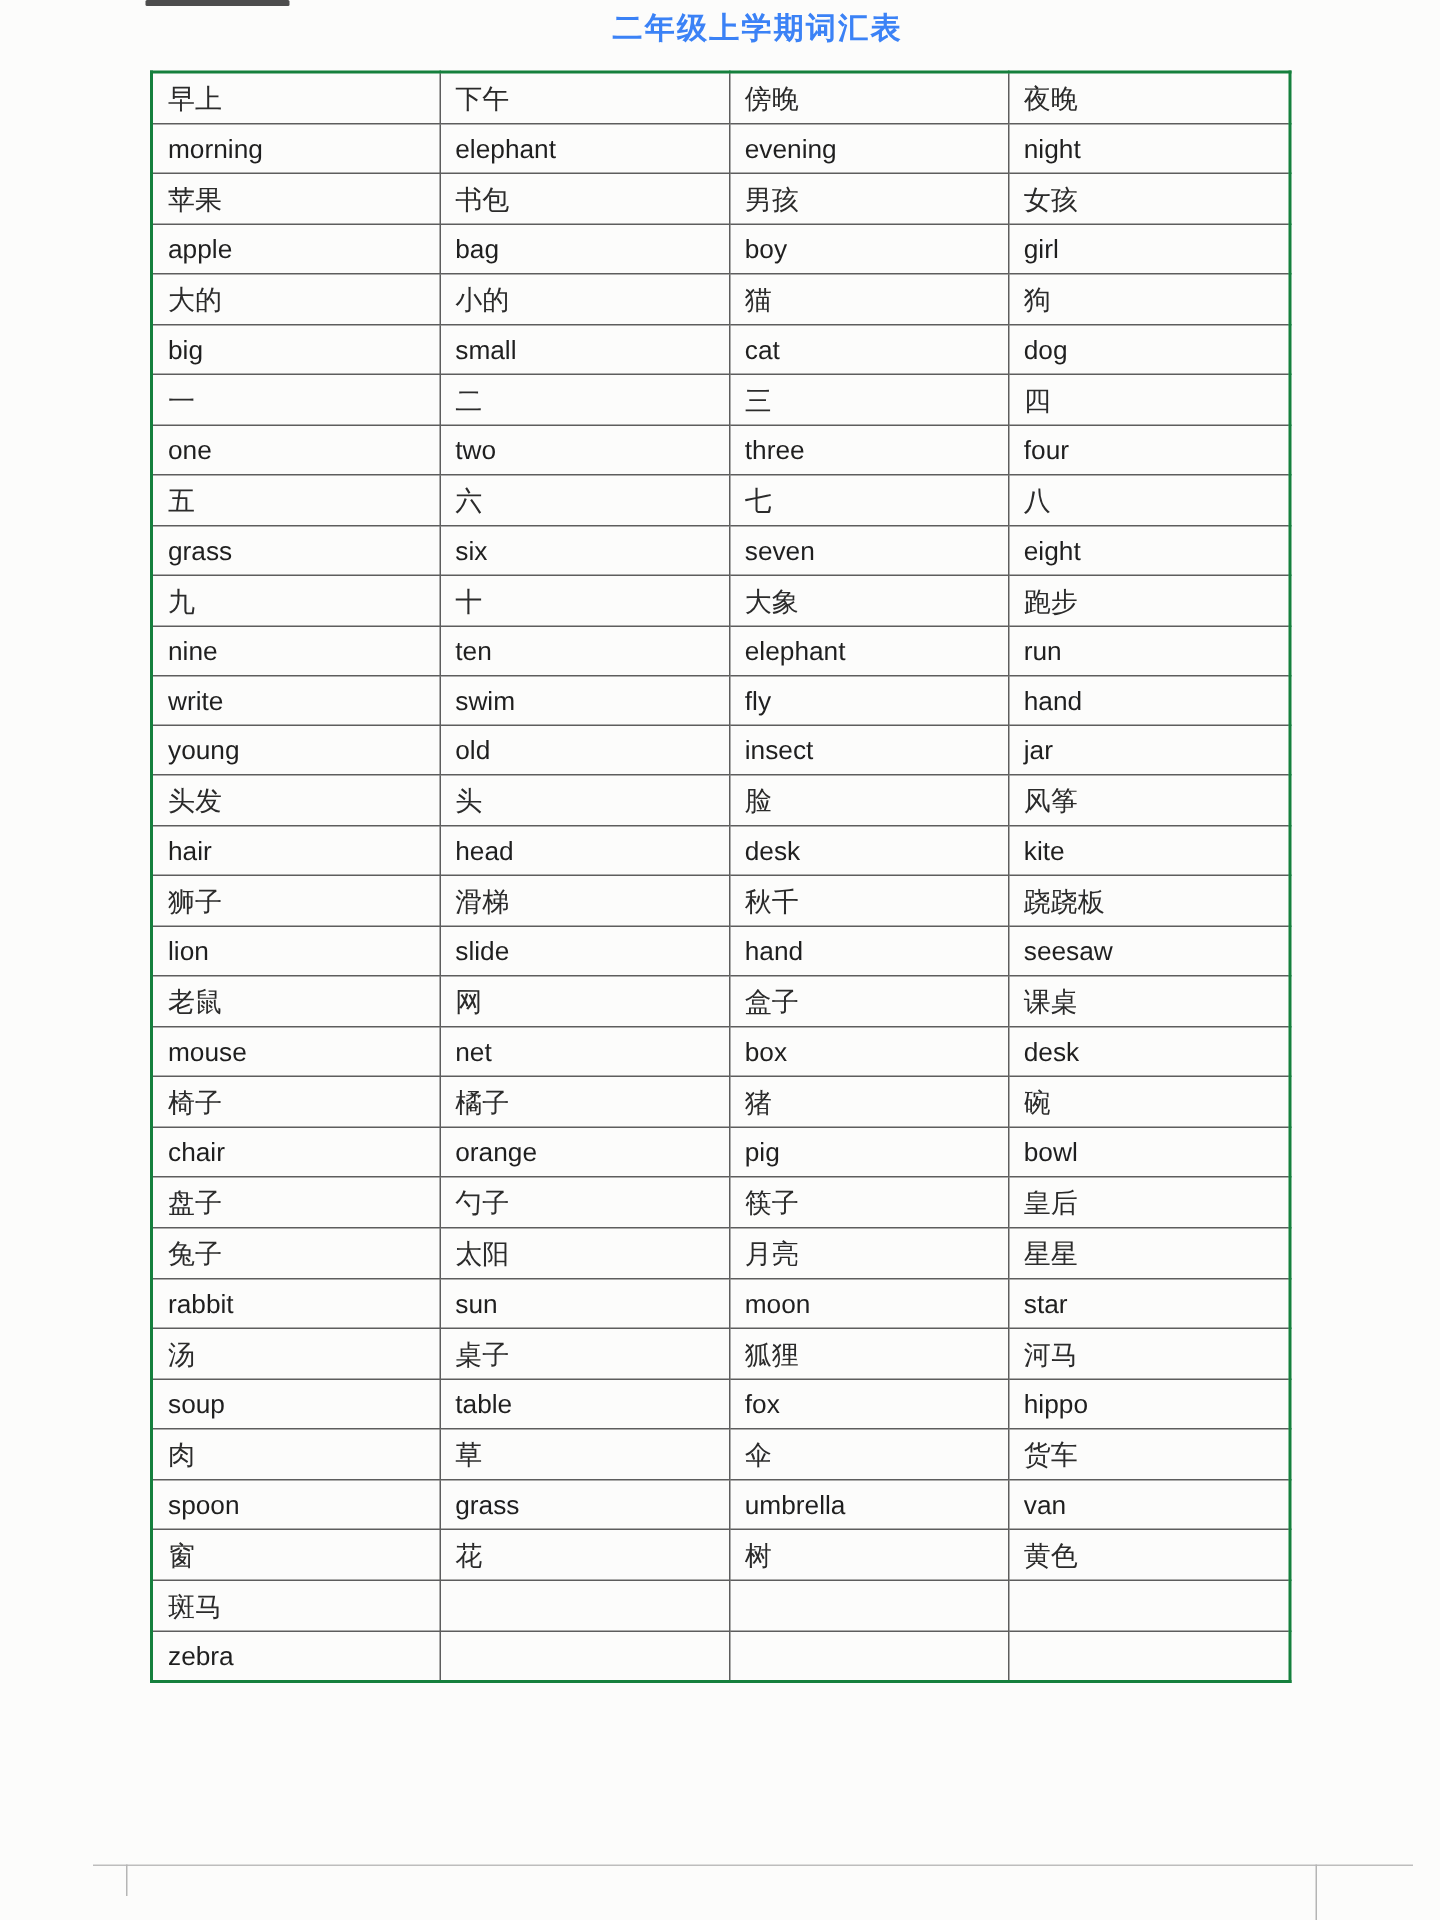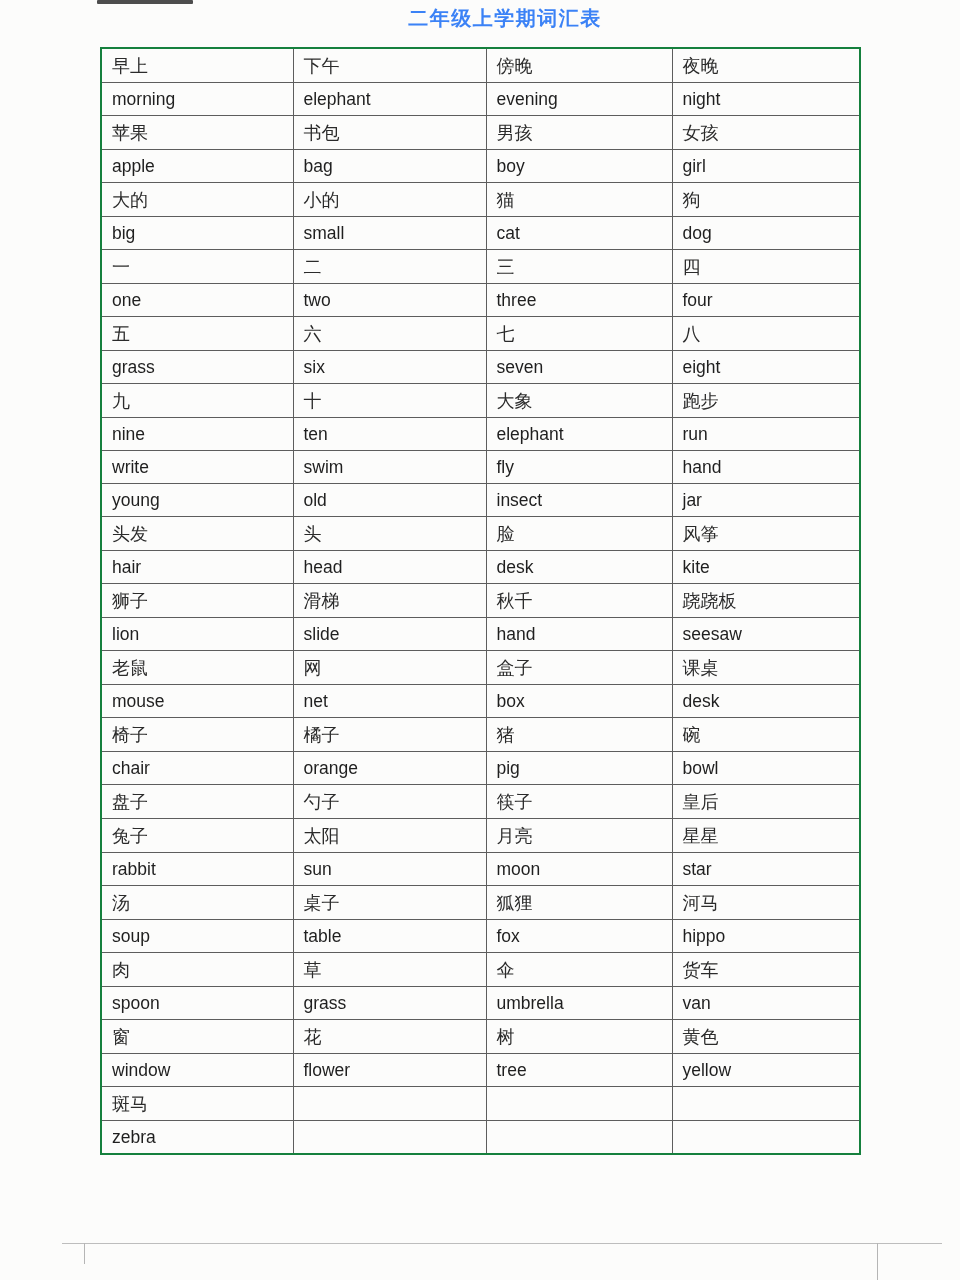--- a/index.html
+++ b/index.html
@@ -284,26 +284,20 @@
           <td>grass</td>
           <td>umbrella</td>
           <td>van</td>
         </tr>
         <tr class="zh">
           <td>窗</td>
           <td>花</td>
           <td>树</td>
           <td>黄色</td>
         </tr>
-        <tr class="en">
-          <td>window</td>
-          <td>flower</td>
-          <td>tree</td>
-          <td>yellow</td>
-        </tr>
         <tr class="zh">
           <td>斑马</td>
           <td></td>
           <td></td>
           <td></td>
         </tr>
         <tr class="en">
           <td>zebra</td>
           <td></td>
           <td></td>

